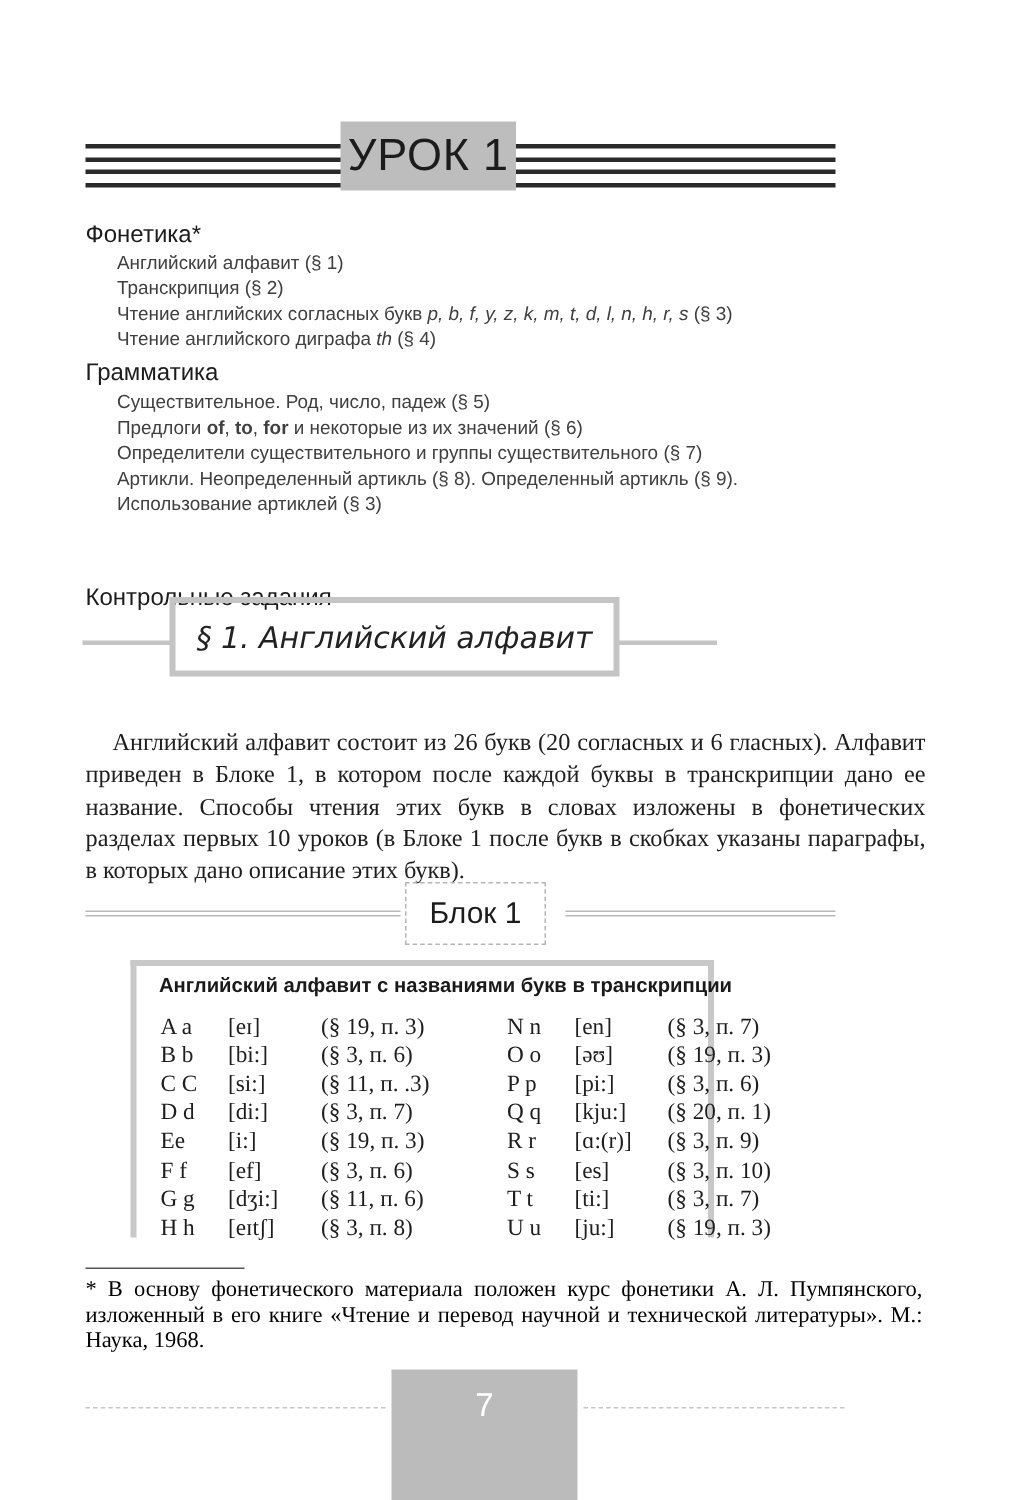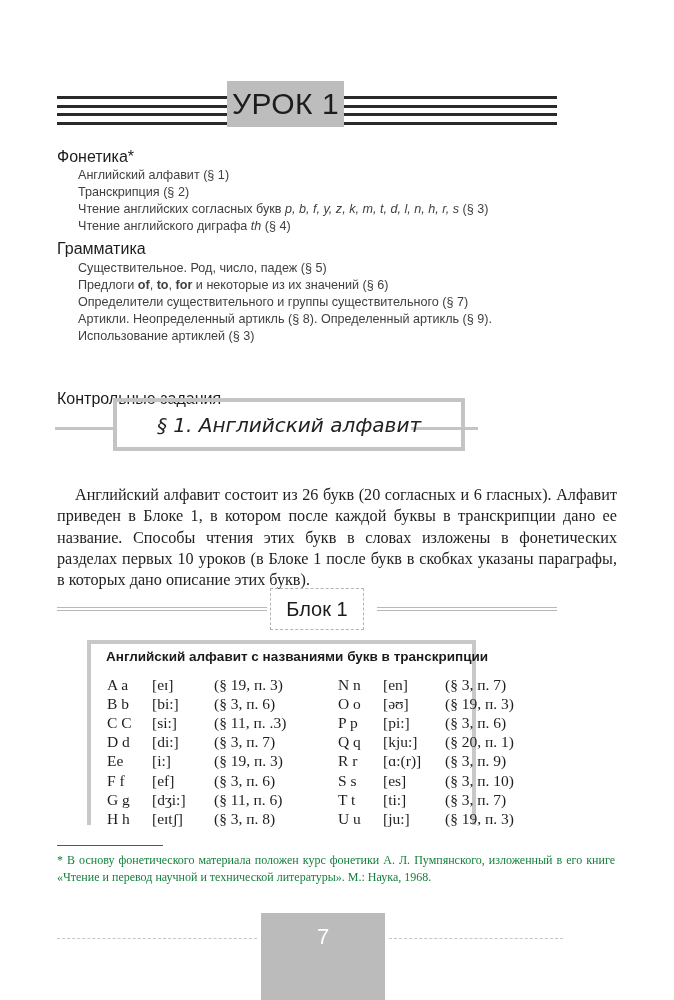--- a/index.html
+++ b/index.html
@@ -10,42 +10,42 @@
     .lesson-box { position: absolute; left: 227px; top: 81px; width: 117px; height: 46px; background: #bdbdbd; display: flex; align-items: center; justify-content: center; font-size: 30px; letter-spacing: 0.5px; color: #1c1c1c; }
 
     
     .toc-heading { position: absolute; left: 57px; font-size: 16px; color: #1c1c1c; }
     .toc-item { position: absolute; left: 78px; font-size: 12.6px; color: #404040; white-space: nowrap; }
     .toc-item i { font-style: italic; }
     .toc-item b { font-weight: bold; }
 
     
     .section-line { position: absolute; top: 427px; height: 3px; background: #c4c4c4; }
-    .section-box { position: absolute; left: 113px; top: 398px; width: 352px; height: 53px; border: 4px solid #c4c4c4; box-sizing: border-box; display: flex; align-items: center; justify-content: center; font-family: "DejaVu Sans", sans-serif; font-style: italic; font-size: 20px; color: #222; }
+    .section-box { position: absolute; left: 113px; top: 398px; width: 300px; height: 53px; border: 4px solid #c4c4c4; box-sizing: border-box; display: flex; align-items: center; justify-content: center; font-family: "DejaVu Sans", sans-serif; font-style: italic; font-size: 20px; color: #222; }
 
     
     .body-para { position: absolute; left: 57px; top: 485px; width: 560px; font-size: 16.2px; line-height: 21.3px; text-align: justify; color: #1e1e1e; }
     .body-para p { margin: 0; text-indent: 18px; }
 
     
     .block-line { position: absolute; height: 4px; border-top: 1px solid #b8b8b8; border-bottom: 1px solid #b8b8b8; box-sizing: border-box; }
     .block-box { position: absolute; left: 270px; top: 588px; width: 94px; height: 42px; border: 1.5px dashed #b5b5b5; box-sizing: border-box; display: flex; align-items: center; justify-content: center; font-size: 20px; color: #1c1c1c; }
 
     
     .table-box { position: absolute; left: 87px; top: 640px; width: 389px; height: 185px; border-top: 4px solid #c8c8c8; border-left: 4px solid #c8c8c8; border-right: 4px solid #c8c8c8; box-sizing: border-box; }
     .table-title { position: absolute; left: 106px; top: 649px; font-size: 13.5px; font-weight: bold; color: #1a1a1a; white-space: nowrap; }
     .alpha-row { position: absolute; height: 20px; font-size: 15.5px; color: #1e1e1e; white-space: nowrap; }
     .alpha-row span { position: absolute; top: 0; }
     .c-letter { left: 0; }
     .c-trans { left: 45px; }
     .c-ref { left: 107px; }
 
     
     .fn-rule { position: absolute; left: 57px; top: 845px; width: 106px; height: 1px; background: #555; }
-    .footnote { position: absolute; left: 57px; top: 852px; width: 558px; font-size: 12px; line-height: 17px; text-align: justify; color: #15803d; }
+    .footnote { position: absolute; left: 57px; top: 852px; width: 558px; font-size: 15px; line-height: 17px; text-align: justify; color: #000000; }
 
     
     .footer-dash { position: absolute; top: 938px; height: 0; border-top: 1.5px dashed #c6c6c6; }
     .page-box { position: absolute; left: 261px; top: 913px; width: 124px; height: 87px; background: #bbbbbb; }
     .page-num { position: absolute; left: 261px; top: 924px; width: 124px; text-align: center; font-size: 22px; color: #ffffff; }
   </style>
 </head>
 <body>
 
 <div>

